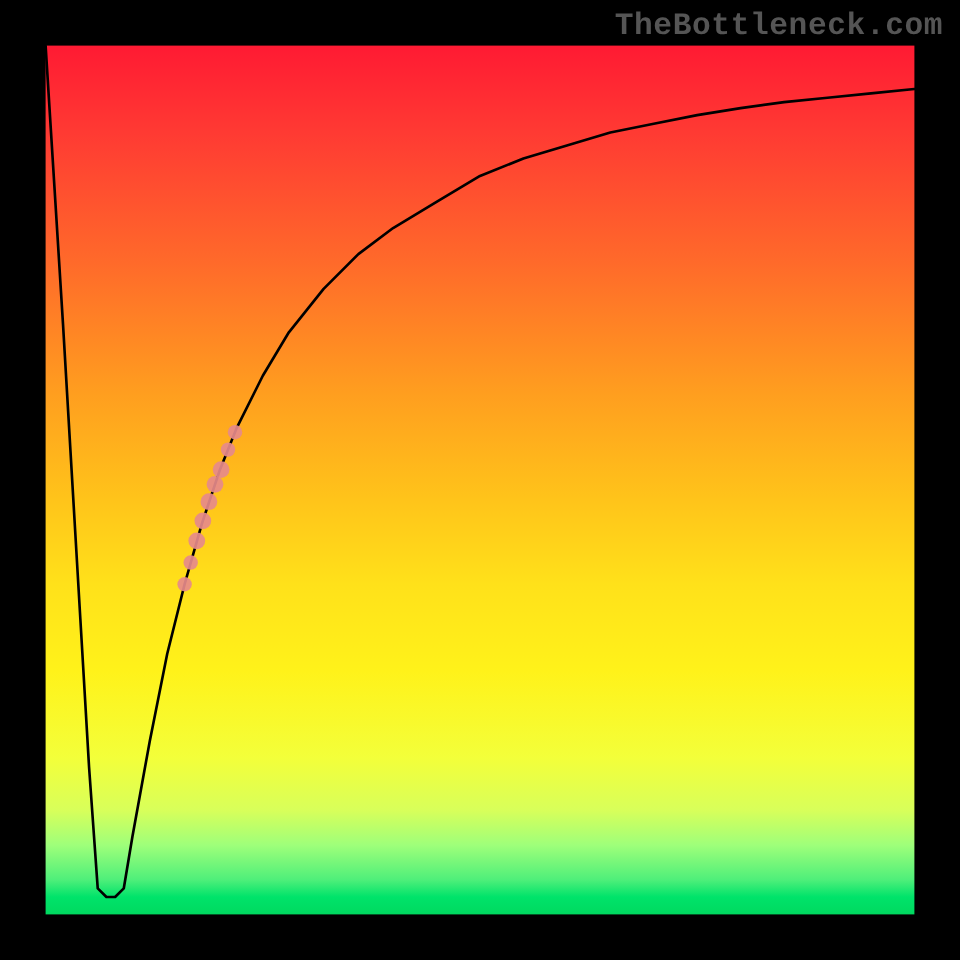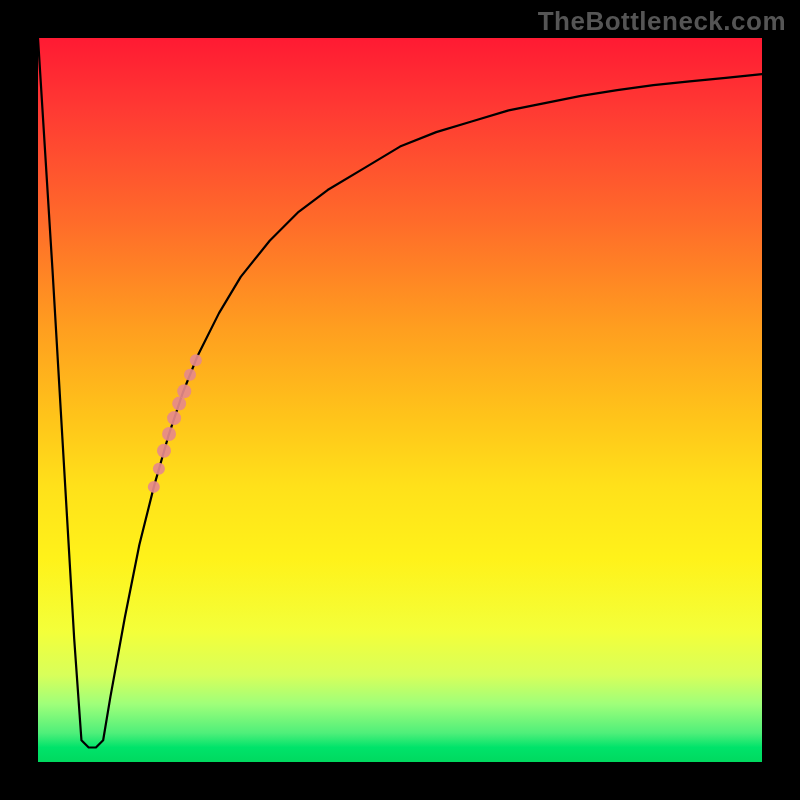--- a/index.html
+++ b/index.html
@@ -9,20 +9,21 @@
     height: 800px;
     overflow: hidden;
     background: #000;
     font-family: Arial, Helvetica, sans-serif;
   }
   .frame {
     position: relative;
     width: 800px;
     height: 800px;
     background: #000;
+    font-family: Liberation Mono, monospace;
   }
   .watermark {
     position: absolute;
     top: 6px;
     right: 14px;
     color: #555;
     font-size: 26px;
     font-weight: 600;
     letter-spacing: 0.5px;
     user-select: none;

